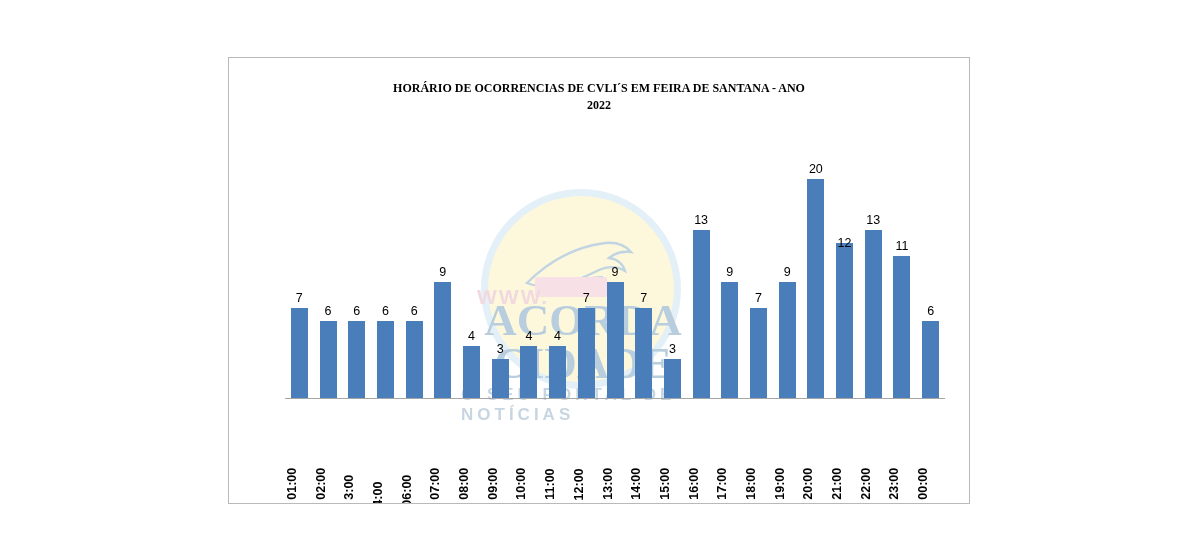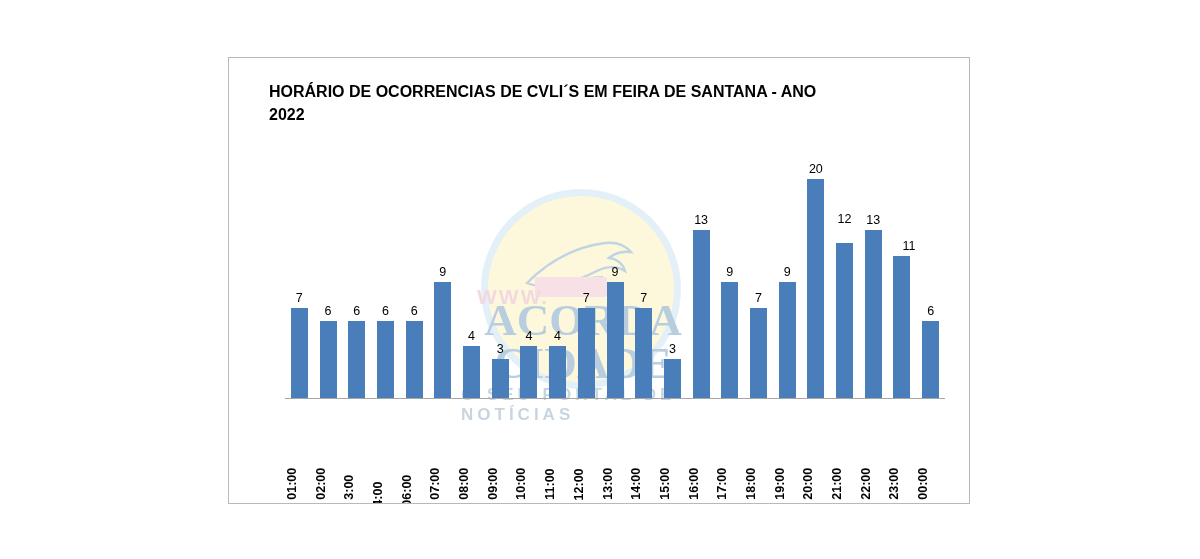--- a/index.html
+++ b/index.html
@@ -100,25 +100,26 @@
     font-weight: bold;
     color: #9ab4c9;
     letter-spacing: 4px;
   }
 
   #chart-title {
     position: absolute;
     left: 40px;
     top: 22px;
     width: 660px;
-    text-align: left;
-    font-size: 16px;
+    text-align: center;
+    font-size: 12px;
     font-weight: bold;
     color: #000000;
     line-height: 1.45;
+    font-family: Liberation Serif, serif;
   }
 
   #plot {
     position: absolute;
     left: 56px;
     top: 108px;
     width: 660px;
     height: 232px;
   }
   #axis-line {
@@ -265,29 +266,29 @@
           <div class="bar" style="height: 116px; background: rgb(74, 126, 187);"></div>
         </div>
         <div class="bar-label" style="left: 488.674px; top: 99px;">9</div>
         <div class="bar-col" style="left: 517.37px;">
           <div class="bar" style="height: 219.111px; background: rgb(74, 126, 187);"></div>
         </div>
         <div class="bar-label" style="left: 517.37px; top: -4.11111px;">20</div>
         <div class="bar-col" style="left: 546.065px;">
           <div class="bar" style="height: 154.667px; background: rgb(74, 126, 187);"></div>
         </div>
-        <div class="bar-label" style="left: 546.065px; top: 46px;">12</div>
+        <div class="bar-label" style="left: 546.065px; top: 70px;">12</div>
         <div class="bar-col" style="left: 574.761px;">
           <div class="bar" style="height: 167.556px; background: rgb(74, 126, 187);"></div>
         </div>
         <div class="bar-label" style="left: 574.761px; top: 47.4444px;">13</div>
         <div class="bar-col" style="left: 603.457px;">
           <div class="bar" style="height: 141.778px; background: rgb(74, 126, 187);"></div>
         </div>
-        <div class="bar-label" style="left: 603.457px; top: 73.2222px; text-align: right;">11</div>
+        <div class="bar-label" style="left: 603.457px; top: 73.2222px;">11</div>
         <div class="bar-col" style="left: 632.152px;">
           <div class="bar" style="height: 77.3333px; background: rgb(74, 126, 187);"></div>
         </div>
         <div class="bar-label" style="left: 632.152px; top: 137.667px;">6</div>
       </div>
 
   <div class="cat-wrap" style="left: 56.8478px;">
         <div class="cat-inner">00:01 ÀS 01:00</div>
       </div>
       <div class="cat-wrap" style="left: 85.5435px;">

